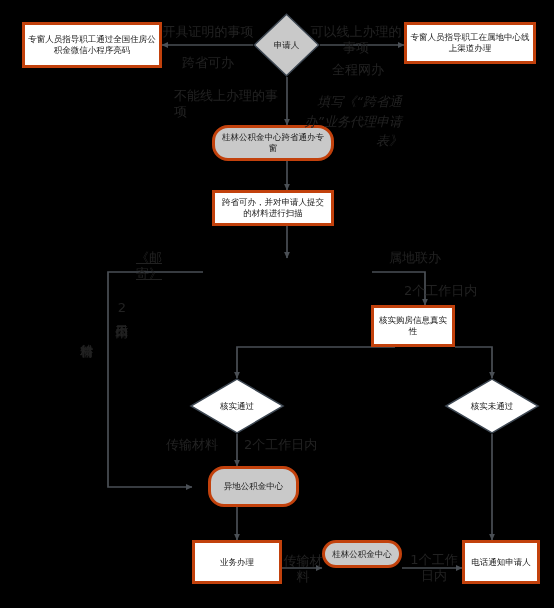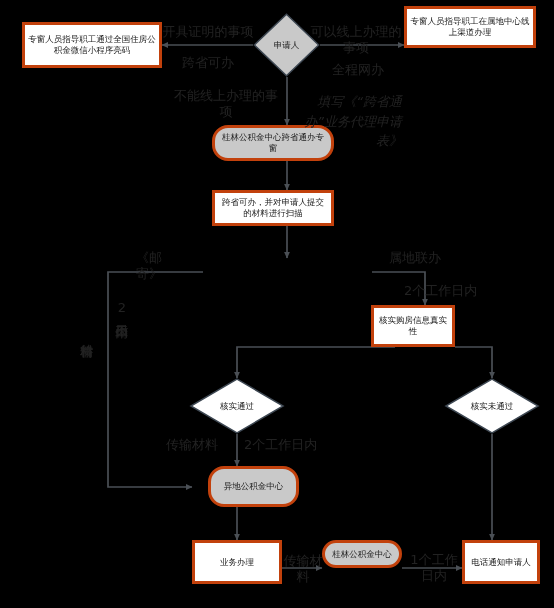--- a/index.html
+++ b/index.html
@@ -94,21 +94,21 @@
     <svg class="dshape" viewBox="0 0 100 100" preserveAspectRatio="none">
       <polygon points="50,2 98,50 50,98 2,50" fill="#c9c9c9" stroke="#3d4752" stroke-width="2.2"></polygon>
     </svg>
     <span class="dlabel">申请人</span>
   </div>
 
   <div class="node box" style="left:22px;top:22px;width:140px;height:46px;">
     <span>专窗人员指导职工通过全国住房公积金微信小程序亮码</span>
   </div>
 
-  <div class="node box" style="left:404px;top:6px;width:132px;height:42px;font-family:Liberation Serif, serif;">
+  <div class="node box" style="left:404px;top:22px;width:132px;height:42px;font-family:Liberation Serif, serif;">
     <span>专窗人员指导职工在属地中心线上渠道办理</span>
   </div>
 
   <div class="node box gray" style="left:212px;top:125px;width:122px;height:36px;">
     <span>桂林公积金中心跨省通办专窗</span>
   </div>
 
   <div class="node box" style="left:212px;top:190px;width:122px;height:36px;">
     <span>跨省可办，并对申请人提交的材料进行扫描</span>
   </div>
@@ -149,25 +149,25 @@
   </div>
 
   <div class="elabel dim" style="left:162px;top:24px;width:92px;">开具证明的事项</div>
 
   <div class="elabel dim" style="left:170px;top:55px;width:76px;">跨省可办</div>
 
   <div class="elabel dim" style="left:306px;top:24px;width:100px;">可以线上办理的事项</div>
 
   <div class="elabel dim" style="left:320px;top:62px;width:76px;">全程网办</div>
 
-  <div class="elabel dim" style="left:174px;top:88px;width:104px;text-align:center;">不能线上办理的事项</div>
+  <div class="elabel dim" style="left:174px;top:88px;width:104px;text-align:left;">不能线上办理的事项</div>
 
   <div class="elabel dim" style="left:292px;top:92px;width:110px;text-align:right;line-height:1.5;font-style:italic;">填写《“跨省通办”业务代理申请表》</div>
 
-  <div class="elabel dim" style="left:128px;top:250px;width:42px;">《邮寄》</div>
+  <div class="elabel dim" style="left:128px;top:250px;width:42px;text-decoration:underline;">《邮寄》</div>
 
   <div class="elabel dim" style="left:382px;top:250px;width:66px;">属地联办</div>
 
   <div class="elabel dim" style="left:404px;top:283px;width:76px;text-align:left;">2个工作日内</div>
 
   <div class="elabel vert dim" style="left:79px;top:334px;">传输材料</div>
 
   <div class="elabel vert dim" style="left:114px;top:300px;">2个工作日内</div>
 
   <div class="elabel dim" style="left:164px;top:437px;width:56px;">传输材料</div>

